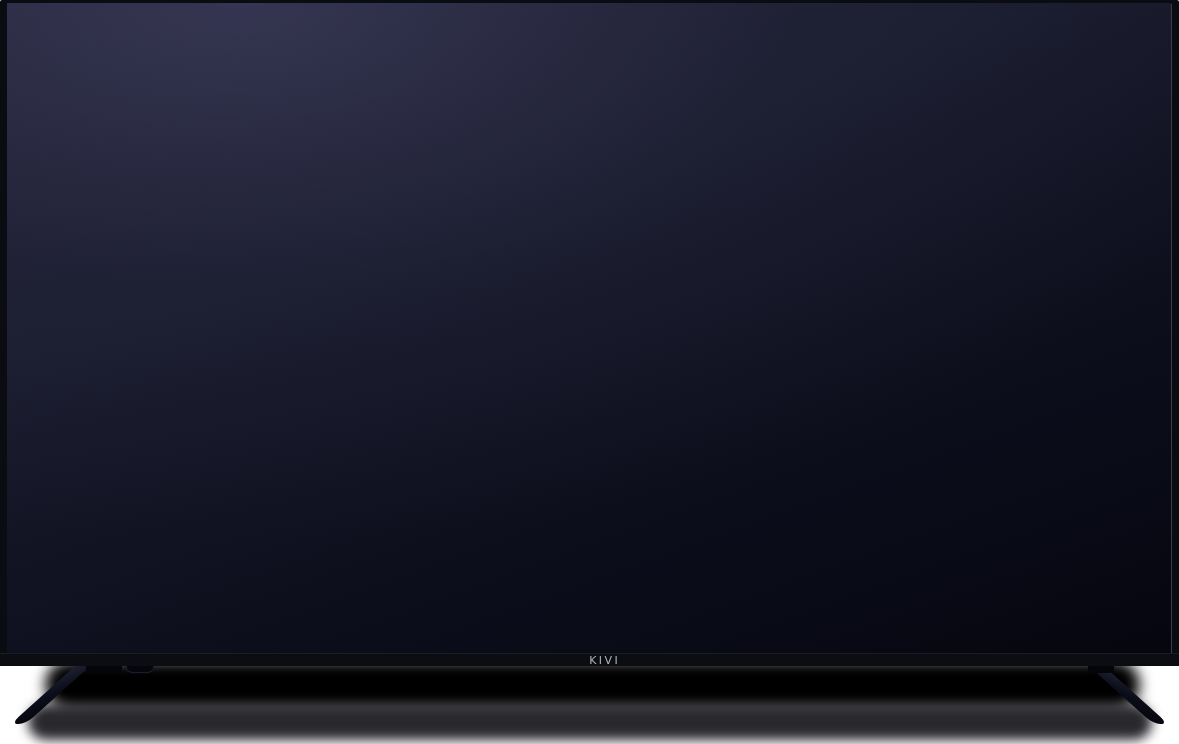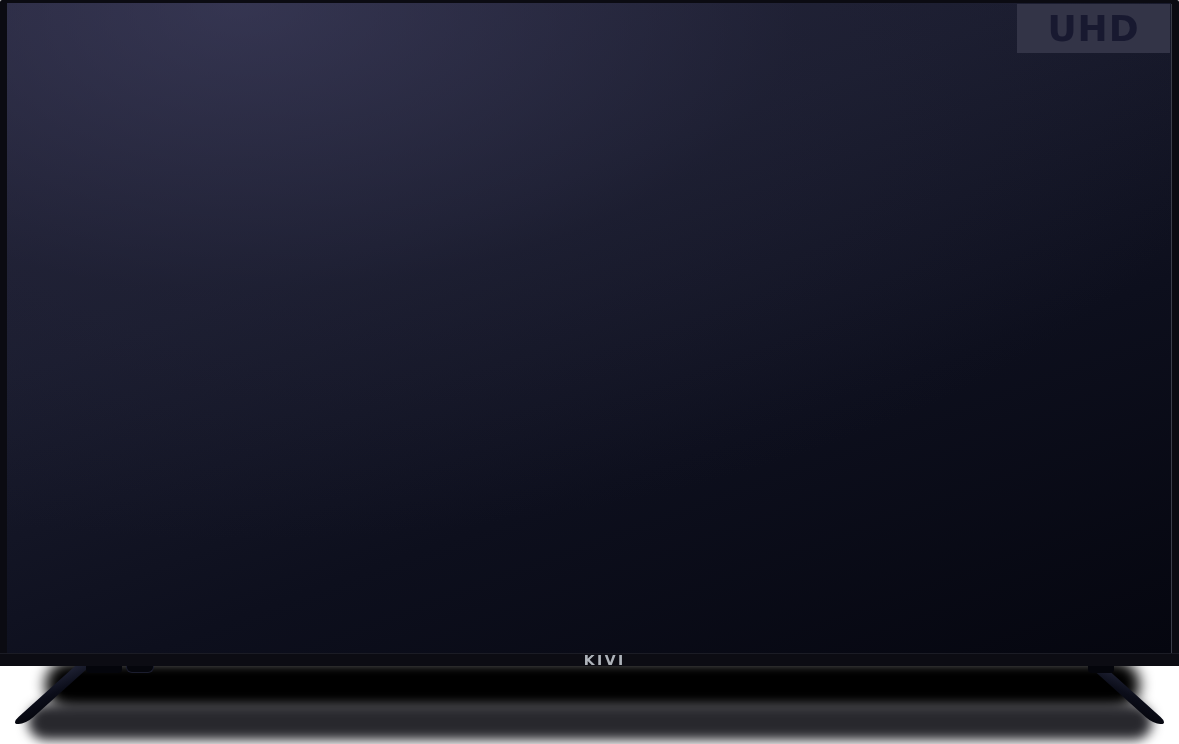--- a/index.html
+++ b/index.html
@@ -130,23 +130,23 @@
     height: 12px;
     background: #0c0c13;
     border-top: 1px solid rgba(165, 175, 195, 0.10);
     display: flex;
     align-items: center;
     justify-content: center;
   }
 
   .brand-logo {
     color: #aeb3ba;
-    font-size: 14px;
+    font-size: 11px;
     line-height: 9px;
-    font-weight: bold;
+    font-weight: normal;
     letter-spacing: 2.5px;
     padding-left: 2.5px; 
     margin-left: 28px;
   }
 
   .uhd-badge {
     position: absolute;
     left: 1017px;
     top: 4px;
     width: 153px;
@@ -178,23 +178,20 @@
   <div class="bracket left"></div>
   <div class="bracket right"></div>
   <div class="sensor-notch"></div>
 
   <div class="tv">
 
     <div class="screen"></div>
 
     <div class="edge-highlight-right"></div>
 
-    <div class="uhd-badge">
-      <span class="uhd-badge-label">UHD</span>
-    </div>
 
     <div class="bezel-bottom">
       <span class="brand-logo">KIVI</span>
     </div>
 
   </div>
 
 </div>
 
 </body></html>

